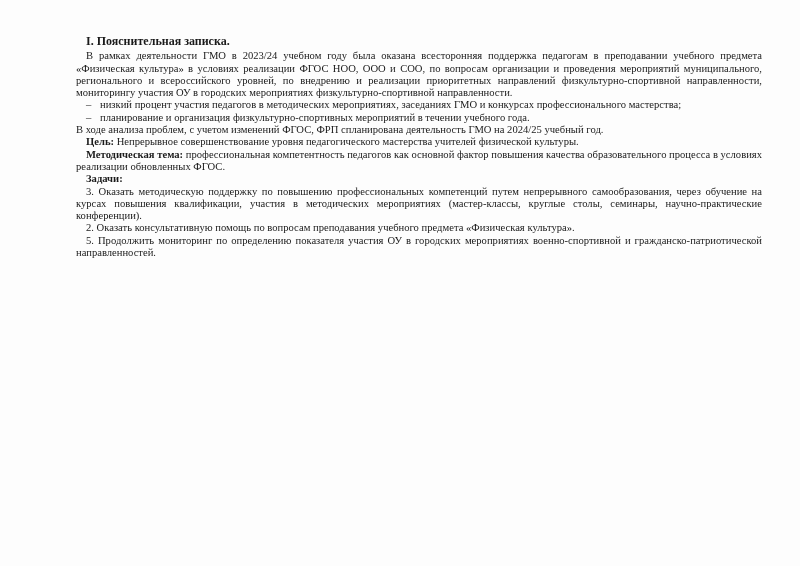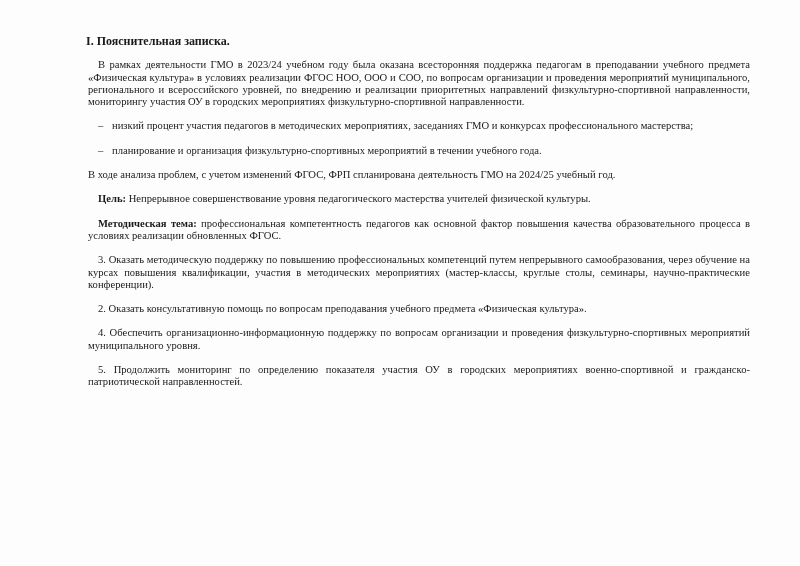--- a/index.html
+++ b/index.html
@@ -19,21 +19,21 @@
     left: 76px; top: 35px;
     width: 686px;
     font-size: 10.6px;
     line-height: 12.3px;
   }
   .title {
     font-weight: bold;
     margin: 0 0 3px 10px;
     font-size: 12px;
   }
-  p { margin: 12px; }
+  p { margin: 0; }
   .indent { text-indent: 10px; }
   .justify { text-align: justify; }
   .bullet { padding-left: 10px; text-indent: 0; }
   .bullet .dash { display: inline-block; width: 14px; }
   .bold-label { font-weight: bold; }
 </style>
 </head>
 <body>
 
 <div class="page">
@@ -53,19 +53,19 @@
     <p>В ходе анализа проблем, с учетом изменений ФГОС, ФРП спланирована деятельность ГМО на 2024/25 учебный год.</p>
 
     <p class="indent">
       <span class="bold-label">Цель:</span><span> Непрерывное совершенствование уровня педагогического мастерства учителей физической культуры.</span>
     </p>
 
     <p class="indent justify">
       <span class="bold-label">Методическая тема:</span><span> профессиональная компетентность педагогов как основной фактор повышения качества образовательного процесса в условиях реализации обновленных ФГОС.</span>
     </p>
 
+    <p class="indent bold-label">Задачи:</p>
 
     <p class="indent justify">3. Оказать методическую поддержку по повышению профессиональных компетенций путем непрерывного самообразования, через обучение на курсах повышения квалификации, участия в методических мероприятиях (мастер-классы, круглые столы, семинары, научно-практические конференции).</p>
     <p class="indent justify">2. Оказать консультативную помощь по вопросам преподавания учебного предмета «Физическая культура».</p>
-    <p class="indent justify">4. Обеспечить организационно-информационную поддержку по вопросам организации и проведения физкультурно-спортивных мероприятий муниципального уровня.</p>
     <p class="indent justify">5. Продолжить мониторинг по определению показателя участия ОУ в городских мероприятиях военно-спортивной и гражданско-патриотической направленностей.</p>
   </div>
 </div>
 
 </body></html>

